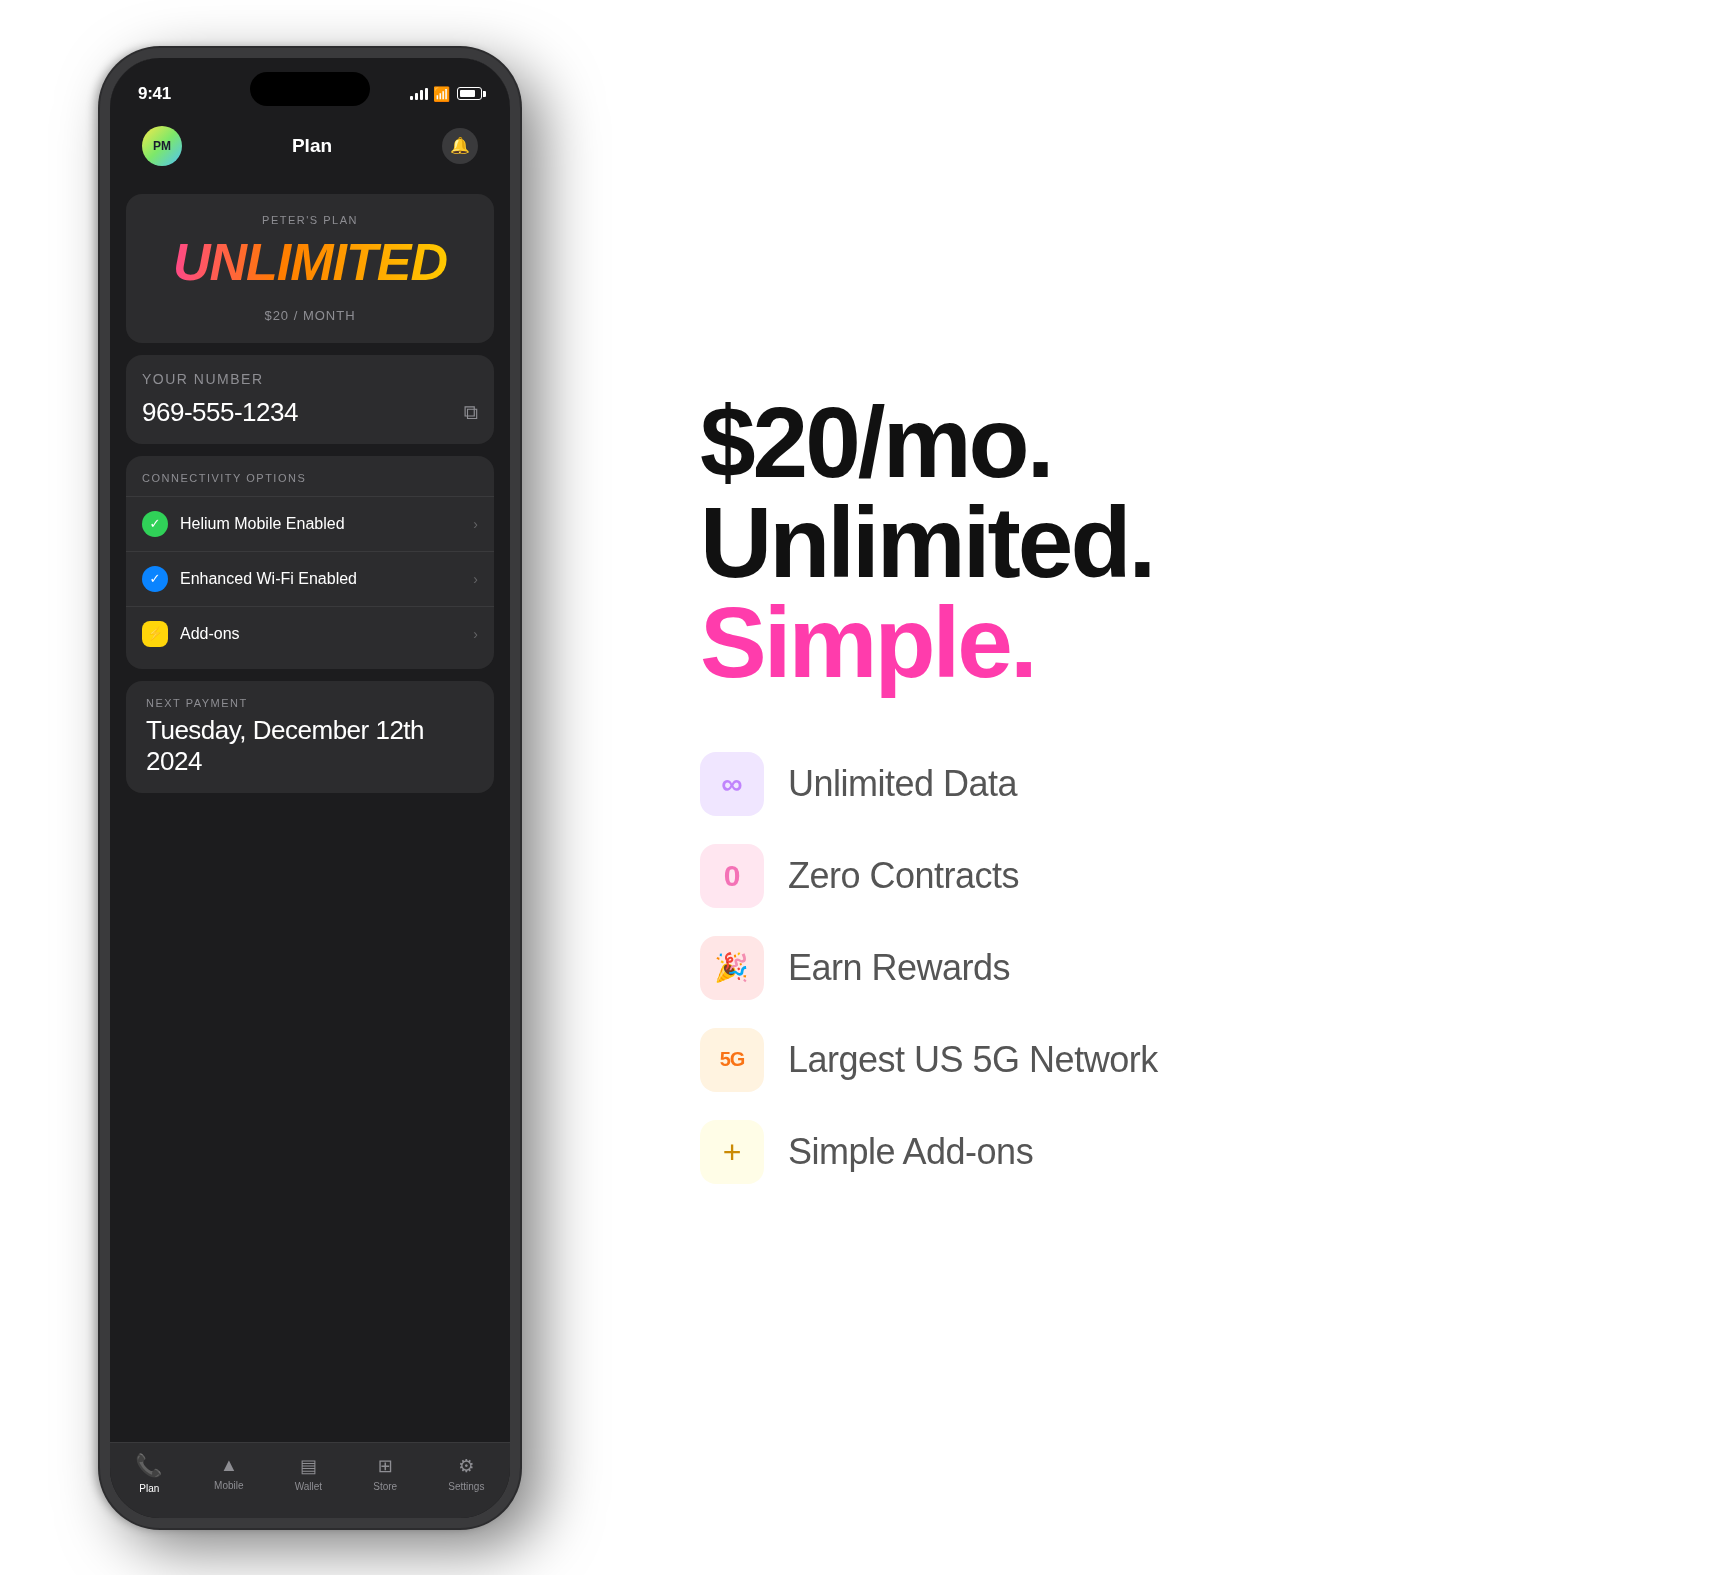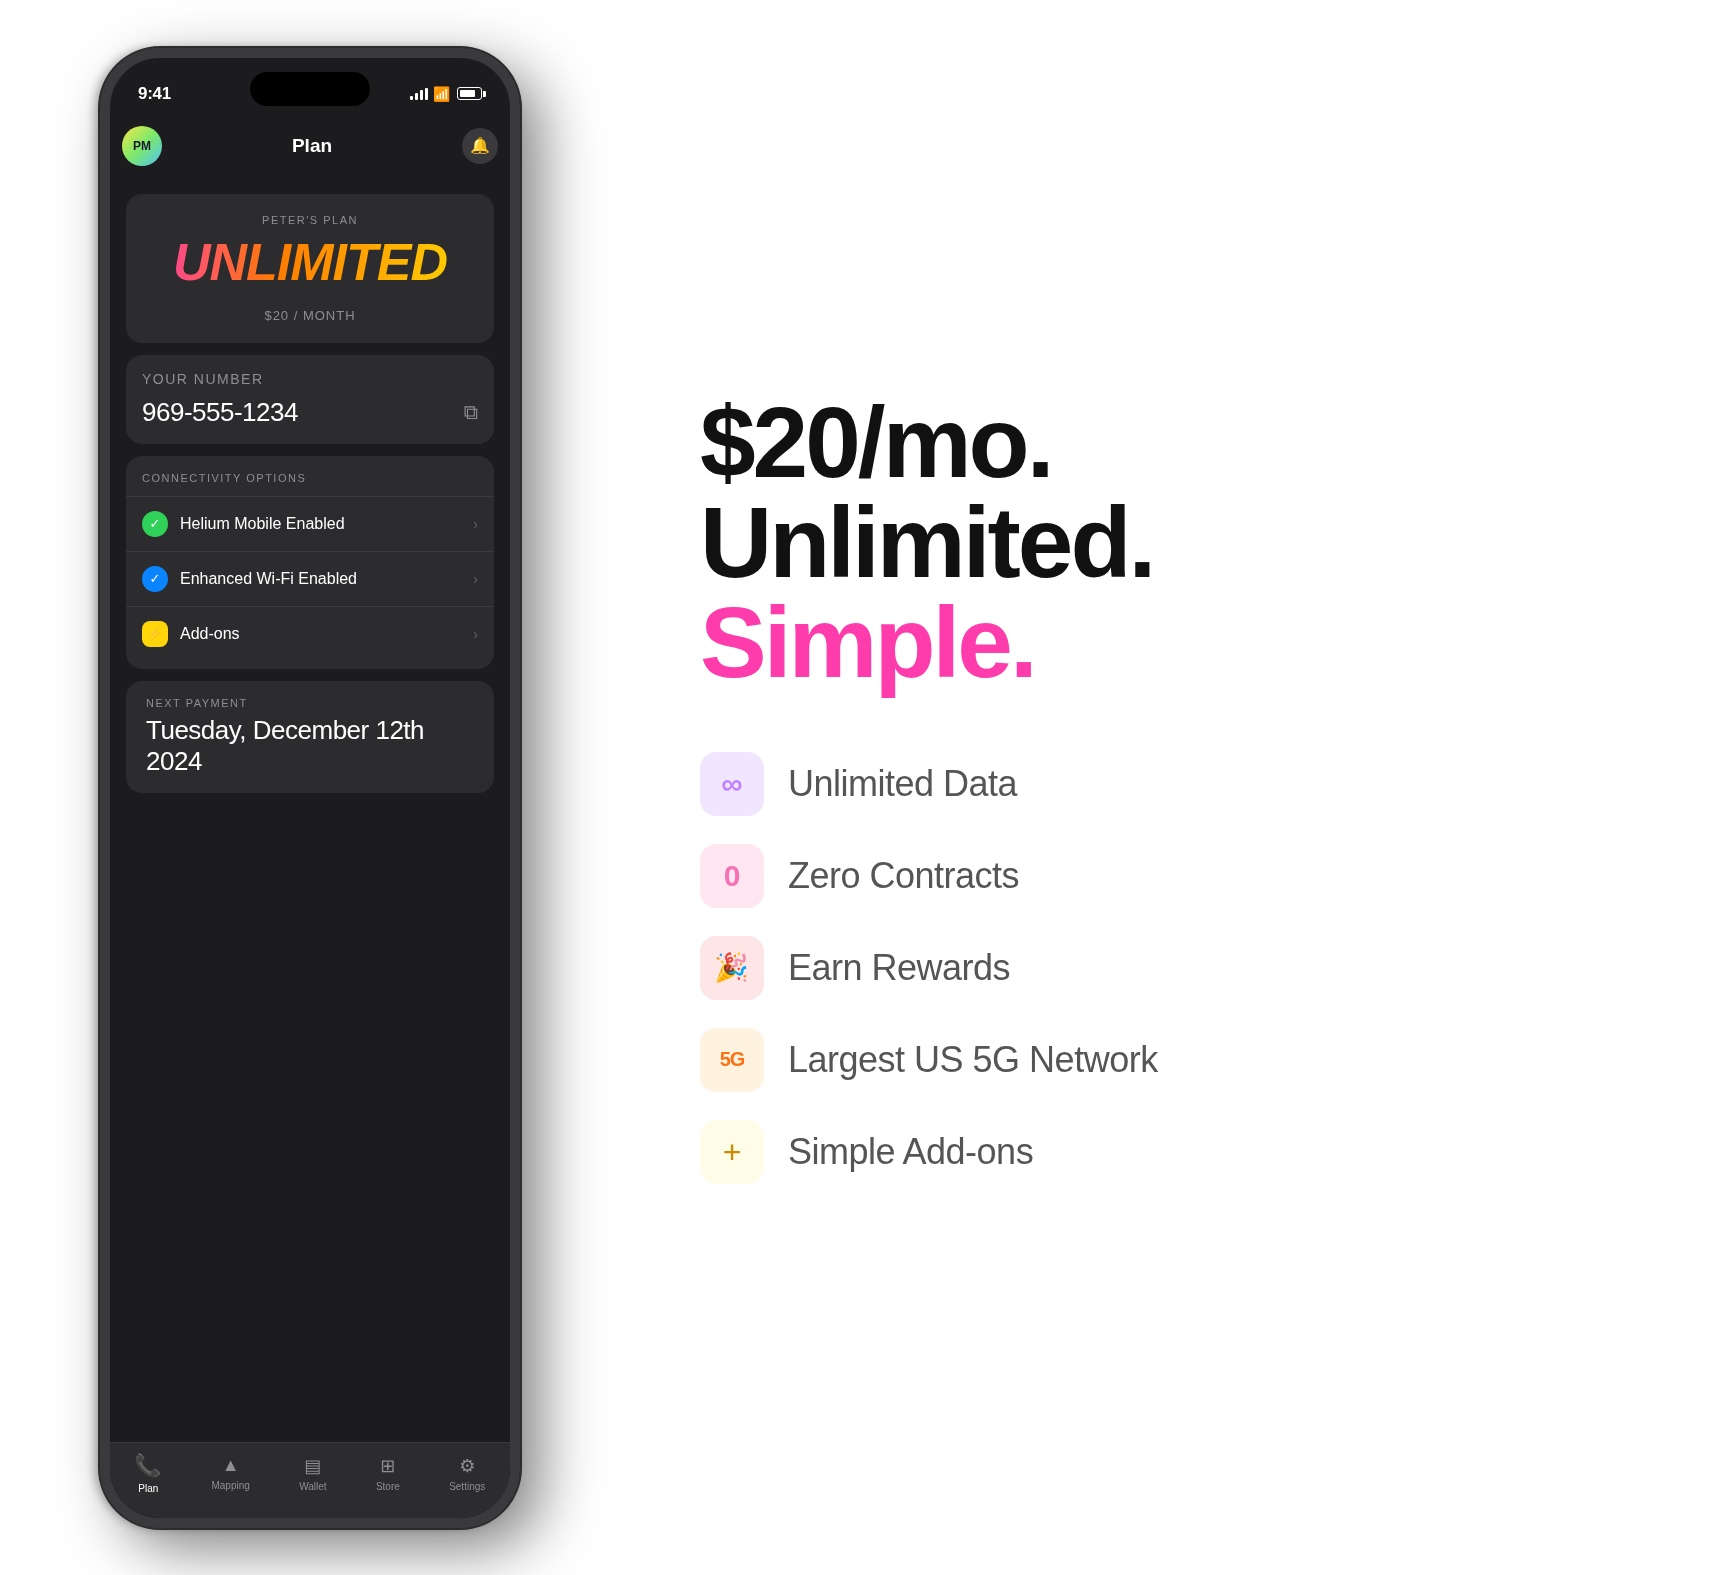--- a/index.html
+++ b/index.html
@@ -145,21 +145,21 @@
       height: 100%;
       width: 80%;
       border-radius: 1px;
     }
 
     
     .app-header {
       display: flex;
       align-items: center;
       justify-content: space-between;
-      padding: 12px 12px 16px;
+      padding: 12px 32px 16px;
       flex-shrink: 0;
       gap: 46px;
     }
     .avatar-pm {
       width: 40px;
       height: 40px;
       border-radius: 50%;
       background: linear-gradient(135deg, #f7e94a 0%, #7de86a 50%, #4fc3f7 100%);
       display: flex;
       align-items: center;
@@ -549,21 +549,21 @@
 
       </div>
 
       <div class="bottom-nav">
         <div class="nav-item">
           <span class="nav-icon active">📞</span>
           <span class="nav-label active">Plan</span>
         </div>
         <div class="nav-item">
           <span class="nav-icon" style="font-size:18px; color:#8e8e93;">▲</span>
-          <span class="nav-label">Mapping</span>
+          <span class="nav-label">Mobile</span>
         </div>
         <div class="nav-item">
           <span class="nav-icon" style="font-size:18px; color:#8e8e93;">▤</span>
           <span class="nav-label">Wallet</span>
         </div>
         <div class="nav-item">
           <span class="nav-icon" style="font-size:18px; color:#8e8e93;">⊞</span>
           <span class="nav-label">Store</span>
         </div>
         <div class="nav-item">

